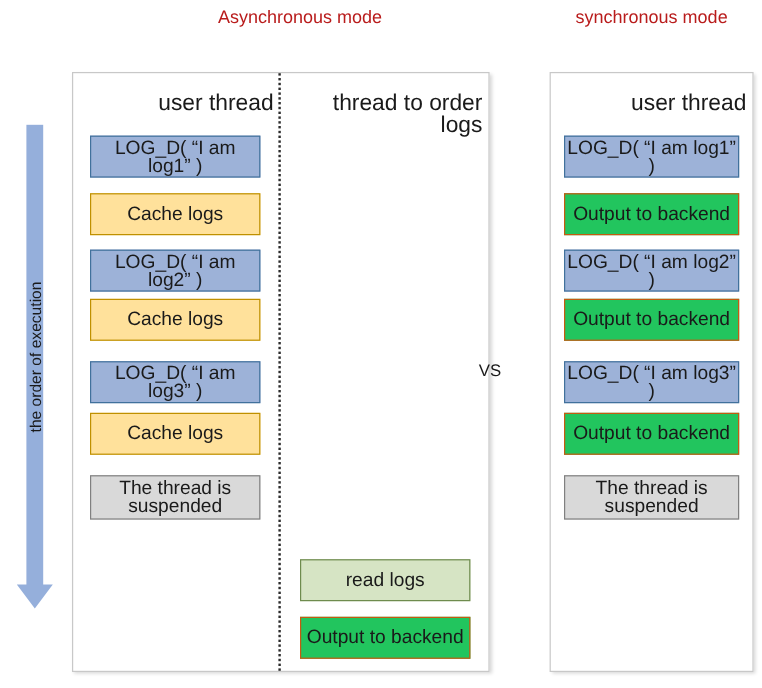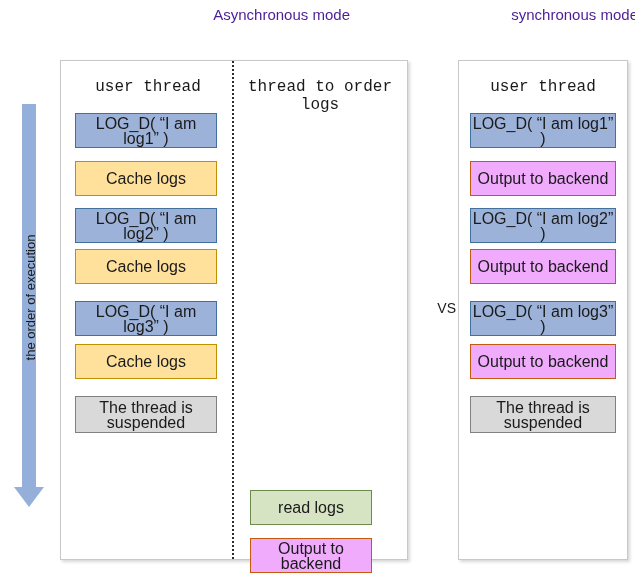--- a/index.html
+++ b/index.html
@@ -12,24 +12,24 @@
     height: 573px;
     position: relative;
     font-family: "Liberation Sans", sans-serif;
     color: #2b2b2b;
     overflow: hidden;
   }
 
   
   .title {
     position: absolute;
-    text-align: right;
+    text-align: center;
     font-size: 15px;
     line-height: 22px;
-    color: #4c1d95;
+    color: #b91c1c;
   }
   #title-async { left: 150px; top: 4px; width: 200px; }
   #title-sync  { left: 448px; top: 4px; width: 190px; }
 
   
   .panel {
     position: absolute;
     background: #ffffff;
     border: 1px solid #c8c8c8;
     box-shadow: 2px 2px 3px rgba(0,0,0,0.16);
@@ -44,25 +44,24 @@
     left: 232px;
     top: 61px;
     width: 0;
     height: 498px;
     border-left: 2px dotted #2b2b2b;
   }
 
   
   .col-header {
     position: absolute;
-    text-align: center;
-    font-size: 16px;
+    text-align: right;
+    font-size: 19px;
     line-height: 18px;
     color: #1a1a1a;
-    font-family: Liberation Mono, monospace;
   }
   #hdr-user-async  { left: 68px;  top: 78px; width: 160px; }
   #hdr-output-logs { left: 238px; top: 78px; width: 164px; }
   #hdr-user-sync   { left: 464px; top: 78px; width: 158px; }
 
   
   .step {
     position: absolute;
     box-sizing: border-box;
     border: 1px solid #888;
@@ -70,41 +69,41 @@
     align-items: center;
     justify-content: center;
     text-align: center;
     font-size: 16px;
     line-height: 15px;
     color: #1a1a1a;
     white-space: pre-line;
   }
   .step.blue   { background: #9DB2D8; border-color: #41719C; }
   .step.yellow { background: #FFE19B; border-color: #BF9000; text-align: right; }
-  .step.orange { background: #f0abfc; border-color: #C55A11; }
+  .step.orange { background: #22c55e; border-color: #C55A11; }
   .step.green  { background: #D6E4C4; border-color: #6E8B4E; }
   .step.gray   { background: #D9D9D9; border-color: #808080; }
 
   
   .col-a { left: 75px;  width: 142px; }
   
-  .col-b { left: 250px; width: 122px; margin-top: 24px; }
+  .col-b { left: 250px; width: 142px; }
   
   .col-c { left: 470px; width: 146px; }
 
   .h35 { height: 35px; }
   .h37 { height: 37px; }
 
   
   #vs-label {
     position: absolute;
-    left: 412px;
+    left: 399px;
     top: 300px;
     width: 44px;
-    text-align: right;
+    text-align: left;
     font-size: 14px;
     color: #1a1a1a;
   }
 
   
   #order-arrow {
     position: absolute;
     left: 22px;
     top: 104px;
     width: 14px;

